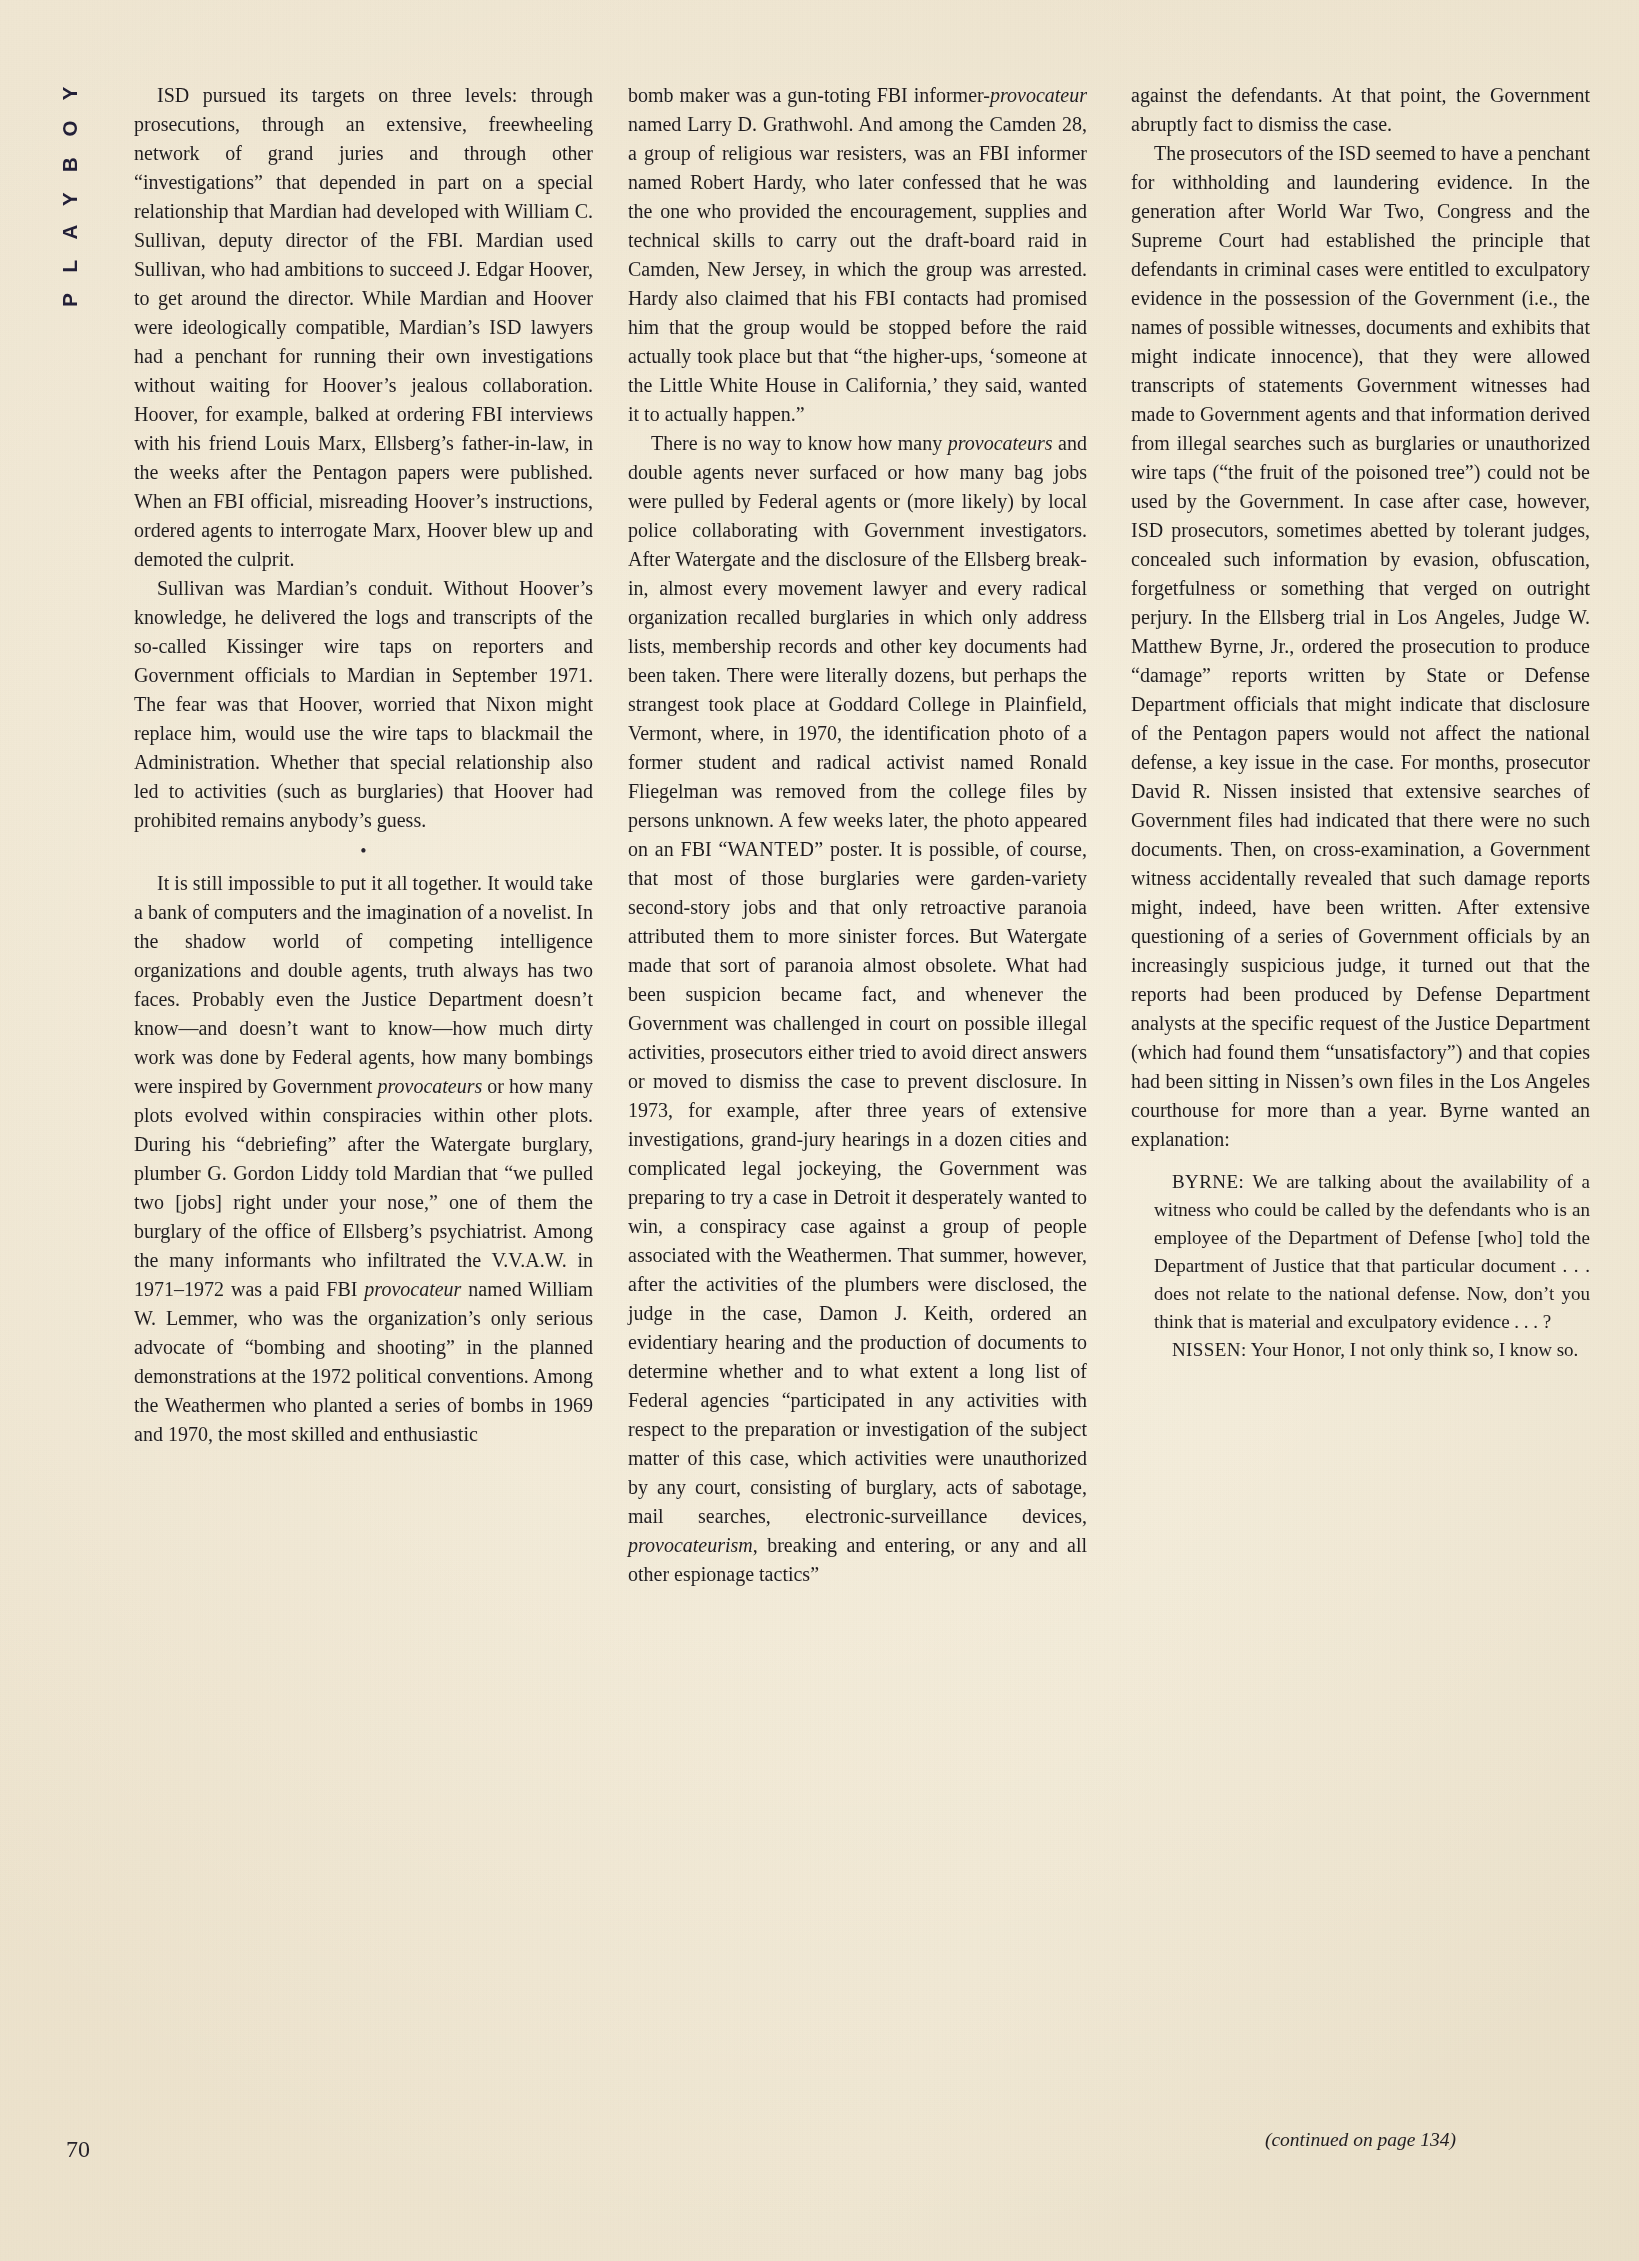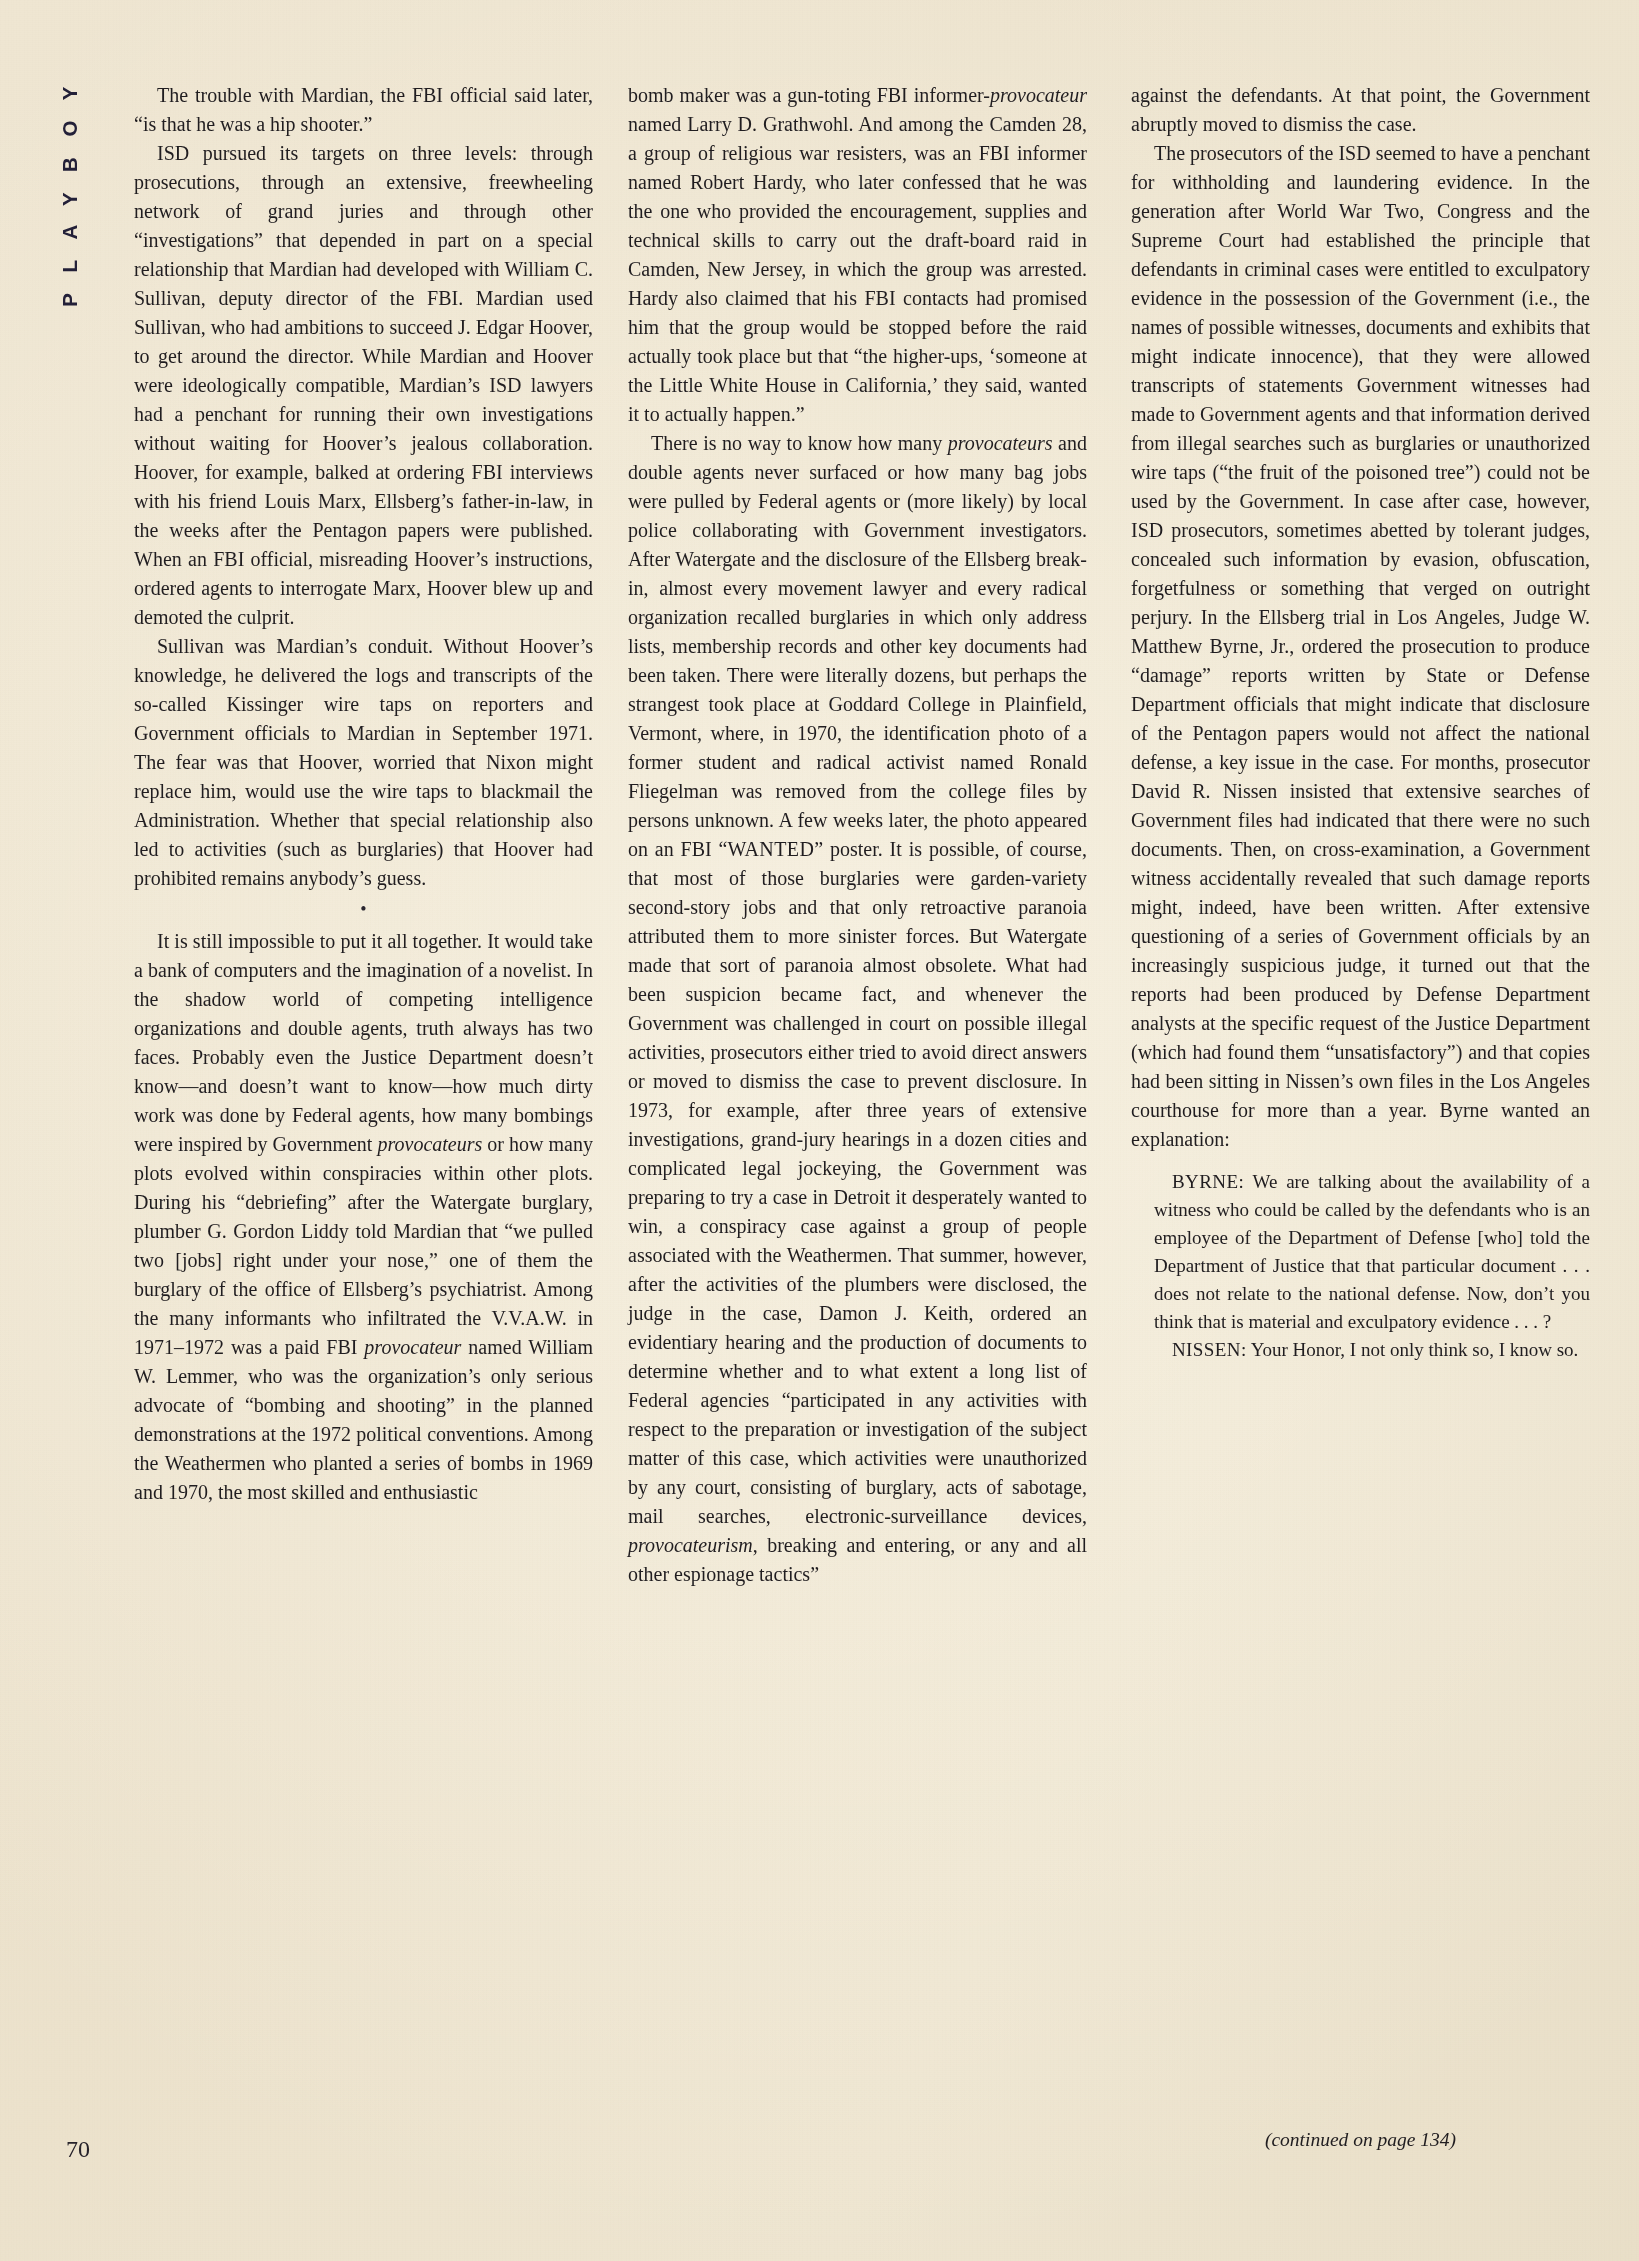--- a/index.html
+++ b/index.html
@@ -136,32 +136,31 @@
 <body>
 
 <div id="paper"></div>
 <div id="grain"></div>
 
 <div id="page">
 
   <div id="masthead">PLAYBOY</div>
 
   <div class="col" id="col1">
-      <p class="ind"><span>The trouble with Mardian, the FBI official said later, “is that he was a hip shooter.”</span></p>
       <p class="ind"><span>ISD pursued its targets on three levels: through prosecutions, through an extensive, freewheeling network of grand juries and through other “investigations” that depended in part on a special relationship that Mardian had developed with William C. Sullivan, deputy director of the FBI. Mardian used Sullivan, who had ambitions to succeed J. Edgar Hoover, to get around the director. While Mardian and Hoover were ideologically compatible, Mardian’s ISD lawyers had a penchant for running their own investigations without waiting for Hoover’s jealous collaboration. Hoover, for example, balked at ordering FBI interviews with his friend Louis Marx, Ellsberg’s father-in-law, in the weeks after the Pentagon papers were published. When an FBI official, misreading Hoover’s instructions, ordered agents to interrogate Marx, Hoover blew up and demoted the culprit.</span></p>
       <p class="ind"><span>Sullivan was Mardian’s conduit. Without Hoover’s knowledge, he delivered the logs and transcripts of the so-called Kissinger wire taps on reporters and Government officials to Mardian in September 1971. The fear was that Hoover, worried that Nixon might replace him, would use the wire taps to blackmail the Administration. Whether that special relationship also led to activities (such as burglaries) that Hoover had prohibited remains anybody’s guess.</span></p>
       <div class="sep">•</div>
       <p class="ind"><span>It is still impossible to put it all together. It would take a bank of computers and the imagination of a novelist. In the shadow world of competing intelligence organizations and double agents, truth always has two faces. Probably even the Justice Department doesn’t know—and doesn’t want to know—how much dirty work was done by Federal agents, how many bombings were inspired by Government </span><i>provocateurs</i><span> or how many plots evolved within conspiracies within other plots. During his “debriefing” after the Watergate burglary, plumber G. Gordon Liddy told Mardian that “we pulled two [jobs] right under your nose,” one of them the burglary of the office of Ellsberg’s psychiatrist. Among the many informants who infiltrated the V.V.A.W. in 1971–1972 was a paid FBI </span><i>provocateur</i><span> named William W. Lemmer, who was the organization’s only serious advocate of “bombing and shooting” in the planned demonstrations at the 1972 political conventions. Among the Weathermen who planted a series of bombs in 1969 and 1970, the most skilled and enthusiastic</span></p>
     </div>
   <div class="col" id="col2">
       <p class=""><span>bomb maker was a gun-toting FBI informer-</span><i>provocateur</i><span> named Larry D. Grathwohl. And among the Camden 28, a group of religious war resisters, was an FBI informer named Robert Hardy, who later confessed that he was the one who provided the encouragement, supplies and technical skills to carry out the draft-board raid in Camden, New Jersey, in which the group was arrested. Hardy also claimed that his FBI contacts had promised him that the group would be stopped before the raid actually took place but that “the higher-ups, ‘someone at the Little White House in California,’ they said, wanted it to actually happen.”</span></p>
       <p class="ind"><span>There is no way to know how many </span><i>provocateurs</i><span> and double agents never surfaced or how many bag jobs were pulled by Federal agents or (more likely) by local police collaborating with Government investigators. After Watergate and the disclosure of the Ellsberg break-in, almost every movement lawyer and every radical organization recalled burglaries in which only address lists, membership records and other key documents had been taken. There were literally dozens, but perhaps the strangest took place at Goddard College in Plainfield, Vermont, where, in 1970, the identification photo of a former student and radical activist named Ronald Fliegelman was removed from the college files by persons unknown. A few weeks later, the photo appeared on an FBI “</span><span class="sc">WANTED</span><span>” poster. It is possible, of course, that most of those burglaries were garden-variety second-story jobs and that only retroactive paranoia attributed them to more sinister forces. But Watergate made that sort of paranoia almost obsolete. What had been suspicion became fact, and whenever the Government was challenged in court on possible illegal activities, prosecutors either tried to avoid direct answers or moved to dismiss the case to prevent disclosure. In 1973, for example, after three years of extensive investigations, grand-jury hearings in a dozen cities and complicated legal jockeying, the Government was preparing to try a case in Detroit it desperately wanted to win, a conspiracy case against a group of people associated with the Weathermen. That summer, however, after the activities of the plumbers were disclosed, the judge in the case, Damon J. Keith, ordered an evidentiary hearing and the production of documents to determine whether and to what extent a long list of Federal agencies “participated in any activities with respect to the preparation or investigation of the subject matter of this case, which activities were unauthorized by any court, consisting of burglary, acts of sabotage, mail searches, electronic-surveillance devices, </span><i>provocateurism</i><span>, breaking and entering, or any and all other espionage tactics”</span></p>
     </div>
   <div class="col" id="col3">
-      <p class=""><span>against the defendants. At that point, the Government abruptly moved to dismiss the case.</span></p>
+      <p class=""><span>against the defendants. At that point, the Government abruptly fact to dismiss the case.</span></p>
       <p class="ind"><span>The prosecutors of the ISD seemed to have a penchant for withholding and laundering evidence. In the generation after World War Two, Congress and the Supreme Court had established the principle that defendants in criminal cases were entitled to exculpatory evidence in the possession of the Government (i.e., the names of possible witnesses, documents and exhibits that might indicate innocence), that they were allowed transcripts of statements Government witnesses had made to Government agents and that information derived from illegal searches such as burglaries or unauthorized wire taps (“the fruit of the poisoned tree”) could not be used by the Government. In case after case, however, ISD prosecutors, sometimes abetted by tolerant judges, concealed such information by evasion, obfuscation, forgetfulness or something that verged on outright perjury. In the Ellsberg trial in Los Angeles, Judge W. Matthew Byrne, Jr., ordered the prosecution to produce “damage” reports written by State or Defense Department officials that might indicate that disclosure of the Pentagon papers would not affect the national defense, a key issue in the case. For months, prosecutor David R. Nissen insisted that extensive searches of Government files had indicated that there were no such documents. Then, on cross-examination, a Government witness accidentally revealed that such damage reports might, indeed, have been written. After extensive questioning of a series of Government officials by an increasingly suspicious judge, it turned out that the reports had been produced by Defense Department analysts at the specific request of the Justice Department (which had found them “unsatisfactory”) and that copies had been sitting in Nissen’s own files in the Los Angeles courthouse for more than a year. Byrne wanted an explanation:</span></p>
       <div class="dialogue">
         <p><span class="sc">BYRNE:</span><span> We are talking about the availability of a witness who could be called by the defendants who is an employee of the Department of Defense [who] told the Department of Justice that that particular document . . . does not relate to the national defense. Now, don’t you think that is material and exculpatory evidence . . . ?</span></p>
         <p><span class="sc">NISSEN:</span><span> Your Honor, I not only think so, I know so.</span></p>
       </div>
     </div>
 
   <div id="folio">70</div>
 
   <div id="continued">(continued on page 134)</div>

